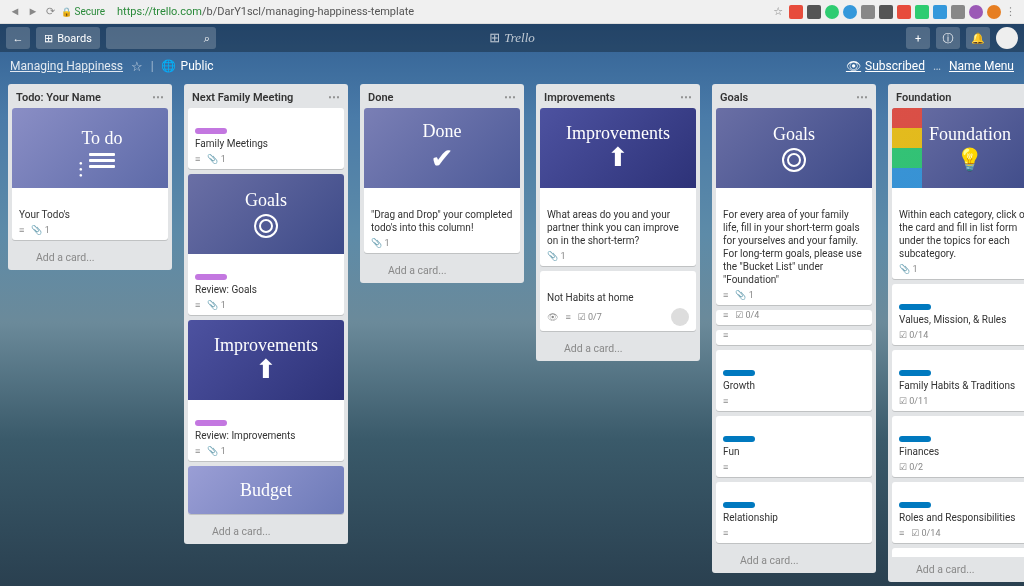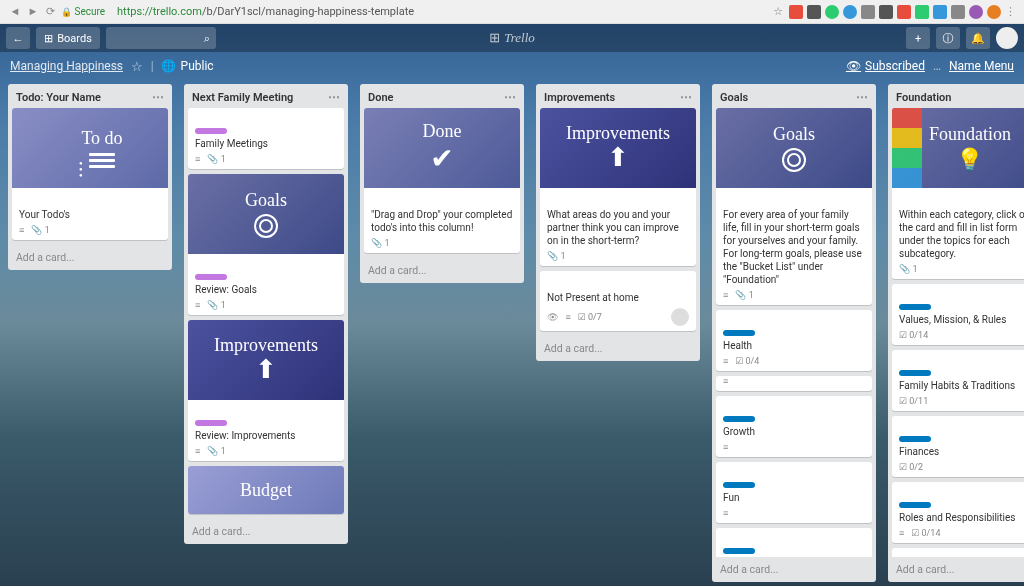--- a/index.html
+++ b/index.html
@@ -45,21 +45,21 @@
 .list-cards { padding: 0 4px; overflow-y: auto; flex: 1; }
 .card { background: #fff; border-radius: 3px; margin-bottom: 5px; box-shadow: 0 1px 0 rgba(0,0,0,0.15); cursor: pointer; overflow: hidden; }
 .cover { height: 80px; display: flex; flex-direction: column; align-items: center; justify-content: center; color: #fff; font-family: Georgia, serif; font-size: 18px; font-weight: 300; position: relative; }
 .cover-tall { height: 72px; }
 .cover-short { height: 48px; }
 .card-body { padding: 20px 7px 4px; font-size: 10px; color: #333; line-height: 1.3; }
 .card-label { width: 32px; height: 6px; border-radius: 3px; margin-bottom: 3px; }
 .card-badges { display: flex; gap: 7px; padding: 0 7px 5px; font-size: 9px; color: #888; align-items: center; }
 .badge { display: flex; align-items: center; gap: 2px; }
 .badge-avatar { width: 18px; height: 18px; border-radius: 50%; background: #ddd; margin-left: auto; }
-.add-card { padding: 6px 8px; font-size: 10.5px; color: #888; cursor: pointer; }
+.add-card { padding: 6px 8px; font-size: 10.5px; color: #888; cursor: pointer; margin-left: 20px; }
 
 
 .cover-todo { background: linear-gradient(135deg, #8a8ec5 0%, #5d6aa8 100%); padding-left: 24px; }
 .cover-meeting { background: linear-gradient(135deg, #7a7fb5 0%, #4d5a98 100%); }
 .cover-goals { background: linear-gradient(135deg, #6a6fa5 0%, #3d4a88 100%); }
 .cover-improve { background: linear-gradient(135deg, #4d52a0 0%, #2d3278 100%); }
 .cover-budget { background: linear-gradient(135deg, #9a9ed5 0%, #6d7ab8 100%); }
 .cover-done { background: linear-gradient(135deg, #7a7fb5 0%, #4d5a98 100%); }
 .cover-found { background: linear-gradient(135deg, #6a6fa5 0%, #3d4a88 100%); position: relative; }
 .cover-found::before { content: ""; position: absolute; left: 0; top: 0; width: 30px; height: 100%; background: linear-gradient(180deg, #e74c3c 0%, #e74c3c 25%, #f1c40f 25%, #f1c40f 50%, #2ecc71 50%, #2ecc71 75%, #3498db 75%); opacity: 0.9; }
@@ -253,21 +253,21 @@
           </div>
           <div class="card-body">
             <div>What areas do you and your partner think you can improve on in the short-term?</div>
           </div>
           <div class="card-badges">
             <span class="badge">📎 1</span>
           </div>
         </div>
         <div class="card">
           <div class="card-body">
-            <div>Not Present at home</div>
+            <div>Not Habits at home</div>
           </div>
           <div class="card-badges">
             <span class="badge">👁</span>
             <span class="badge">≡</span>
             <span class="badge">☑ 0/7</span>
             <span class="badge-avatar"></span>
           </div>
         </div>
       </div>
       <div class="add-card">Add a card...</div>
@@ -285,24 +285,20 @@
           </div>
           <div class="card-body">
             <div>For every area of your family life, fill in your short-term goals for yourselves and your family. For long-term goals, please use the "Bucket List" under "Foundation"</div>
           </div>
           <div class="card-badges">
             <span class="badge">≡</span>
             <span class="badge">📎 1</span>
           </div>
         </div>
         <div class="card">
-          <div class="card-body">
-            <div class="card-label lbl-blue"></div>
-            <div>Health</div>
-          </div>
           <div class="card-badges">
             <span class="badge">≡</span>
             <span class="badge">☑ 0/4</span>
           </div>
         </div>
         <div class="card">
           <div class="card-badges">
             <span class="badge">≡</span>
           </div>
         </div>

